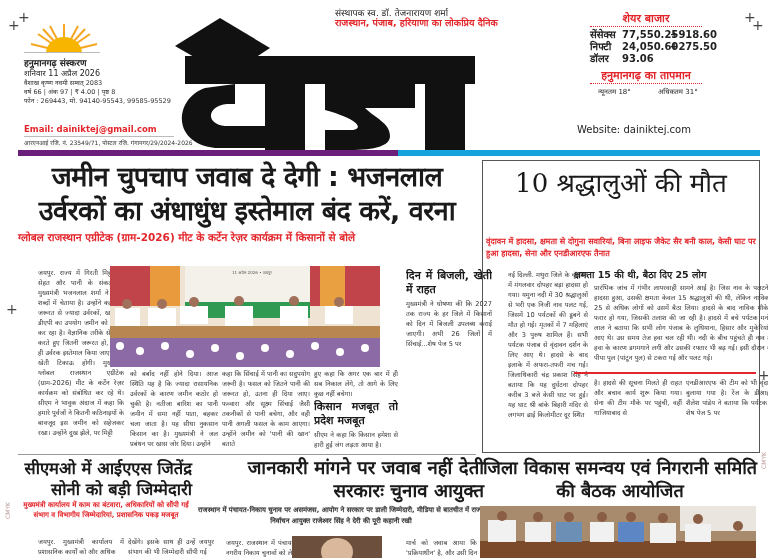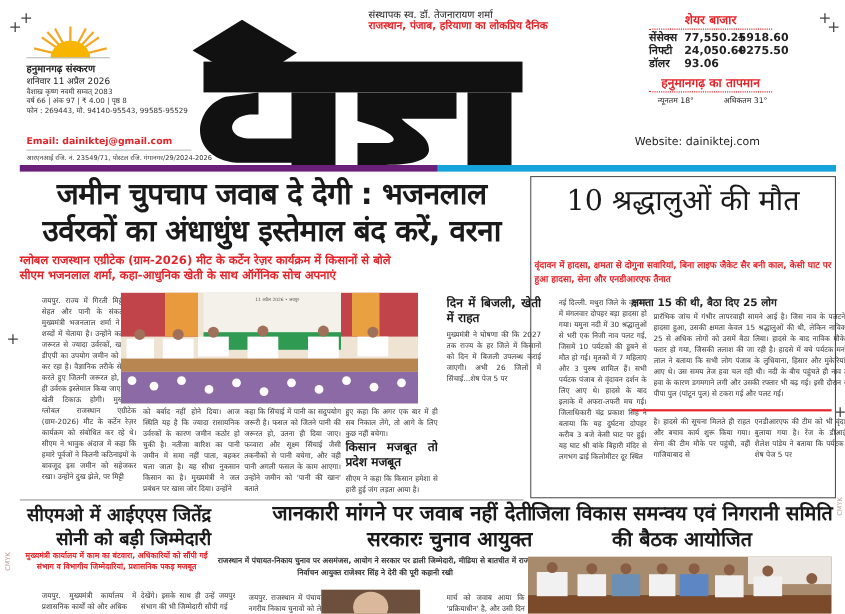--- a/index.html
+++ b/index.html
@@ -146,21 +146,20 @@
 
 <div class="bar-purple"></div>
 <div class="bar-blue"></div>
 
 <div class="lead-h">
   <div>जमीन चुपचाप जवाब दे देगी : भजनलाल</div>
   <div>उर्वरकों का अंधाधुंध इस्तेमाल बंद करें, वरना</div>
 </div>
 <div class="lead-sub">
   <div>ग्लोबल राजस्थान एग्रीटेक (ग्राम-2026) मीट के कर्टेन रेज़र कार्यक्रम में किसानों से बोले</div>
-  <div>सीएम भजनलाल शर्मा, कहा-आधुनिक खेती के साथ ऑर्गेनिक सोच अपनाएं</div>
 </div>
 
 <div class="col" style="left:18px;top:268px;width:86px;height:188px">जयपुर. राज्य में गिरती मिट्टी की सेहत और पानी के संकट पर मुख्यमंत्री भजनलाल शर्मा ने साफ शब्दों में चेताया है। उन्होंने कहा कि जरूरत से ज्यादा उर्वरकों, खासकर डीएपी का उपयोग जमीन को खराब कर रहा है। वैज्ञानिक तरीके से खेती करते हुए जितनी जरूरत हो, उतना ही उर्वरक इस्तेमाल किया जाए, तभी खेती टिकाऊ होगी। मुख्यमंत्री ग्लोबल राजस्थान एग्रीटेक (ग्राम-2026) मीट के कर्टेन रेज़र कार्यक्रम को संबोधित कर रहे थे। सीएम ने भावुक अंदाज में कहा कि हमारे पूर्वजों ने कितनी कठिनाइयों के बावजूद इस जमीन को सहेजकर रखा। उन्होंने दुख झेले, पर मिट्टी</div>
 
 <div class="photo1">
   <svg width="270" height="101" viewBox="0 0 270 101">
     <rect width="270" height="101" fill="#efe3d3"></rect>
     <rect x="0" y="0" width="70" height="40" fill="#c0444a"></rect>
     <rect x="40" y="0" width="30" height="40" fill="#e89a3c"></rect>
     <rect x="200" y="0" width="70" height="40" fill="#c0444a"></rect>

